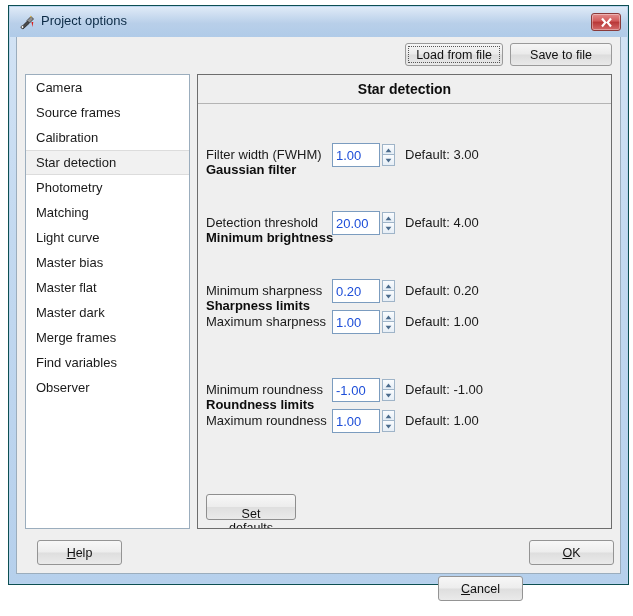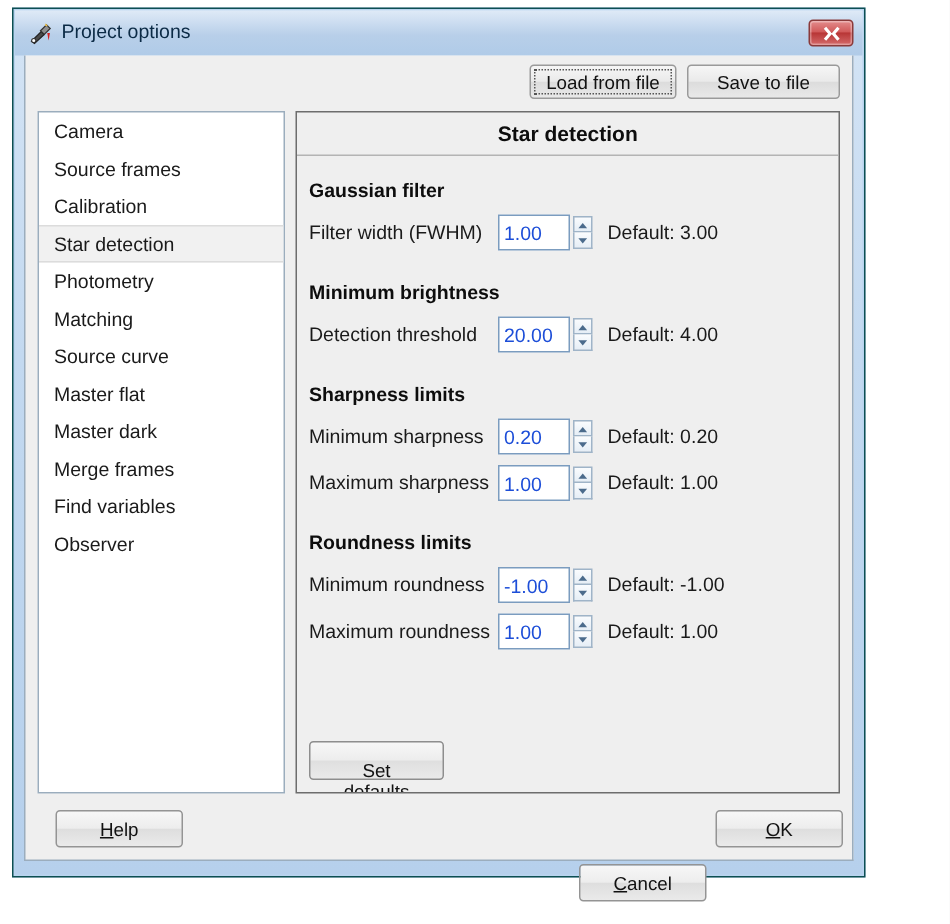--- a/index.html
+++ b/index.html
@@ -10,21 +10,21 @@
     height: 616px;
     overflow: hidden;
     font-family: "Liberation Sans", sans-serif;
   }
 
   
   #window {
     position: absolute;
     left: 8px;
     top: 5px;
-    width: 569px;
+    width: 621px;
     height: 580px;
     border: 1px solid #0d4f52;
     background: #b9d4ef;
     box-sizing: border-box;
   }
   #frame-inner {
     position: absolute;
     left: 1px;
     top: 1px;
     right: 1px;
@@ -172,20 +172,21 @@
     left: 0; top: 30px; right: 0; bottom: 0;
   }
 
   .group-title {
     position: absolute;
     left: 8px;
     font-size: 13px;
     font-weight: bold;
     color: #0d0d0d;
     white-space: nowrap;
+    margin-top: 43px;
   }
   .field-row { position: absolute; left: 8px; right: 0; height: 24px; }
   .field-label {
     position: absolute;
     left: 0;
     top: 4px;
     font-size: 13px;
     color: #1a1a1a;
     white-space: nowrap;
   }
@@ -314,21 +315,22 @@
         </button>
       </div>
 
       <div id="sidebar">
           <div class="side-item"><span>Camera</span></div>
           <div class="side-item"><span>Source frames</span></div>
           <div class="side-item"><span>Calibration</span></div>
           <div class="side-item selected"><span>Star detection</span></div>
           <div class="side-item"><span>Photometry</span></div>
           <div class="side-item"><span>Matching</span></div>
-          <div class="side-item"><span>Source curve</span></div>
+          <div class="side-item"><span>Light curve</span></div>
+          <div class="side-item"><span>Master bias</span></div>
           <div class="side-item"><span>Master flat</span></div>
           <div class="side-item"><span>Master dark</span></div>
           <div class="side-item"><span>Merge frames</span></div>
           <div class="side-item"><span>Find variables</span></div>
           <div class="side-item"><span>Observer</span></div>
         </div>
 
       <div id="panel">
         <div id="panel-header">Star detection</div>
         <div id="panel-body">

